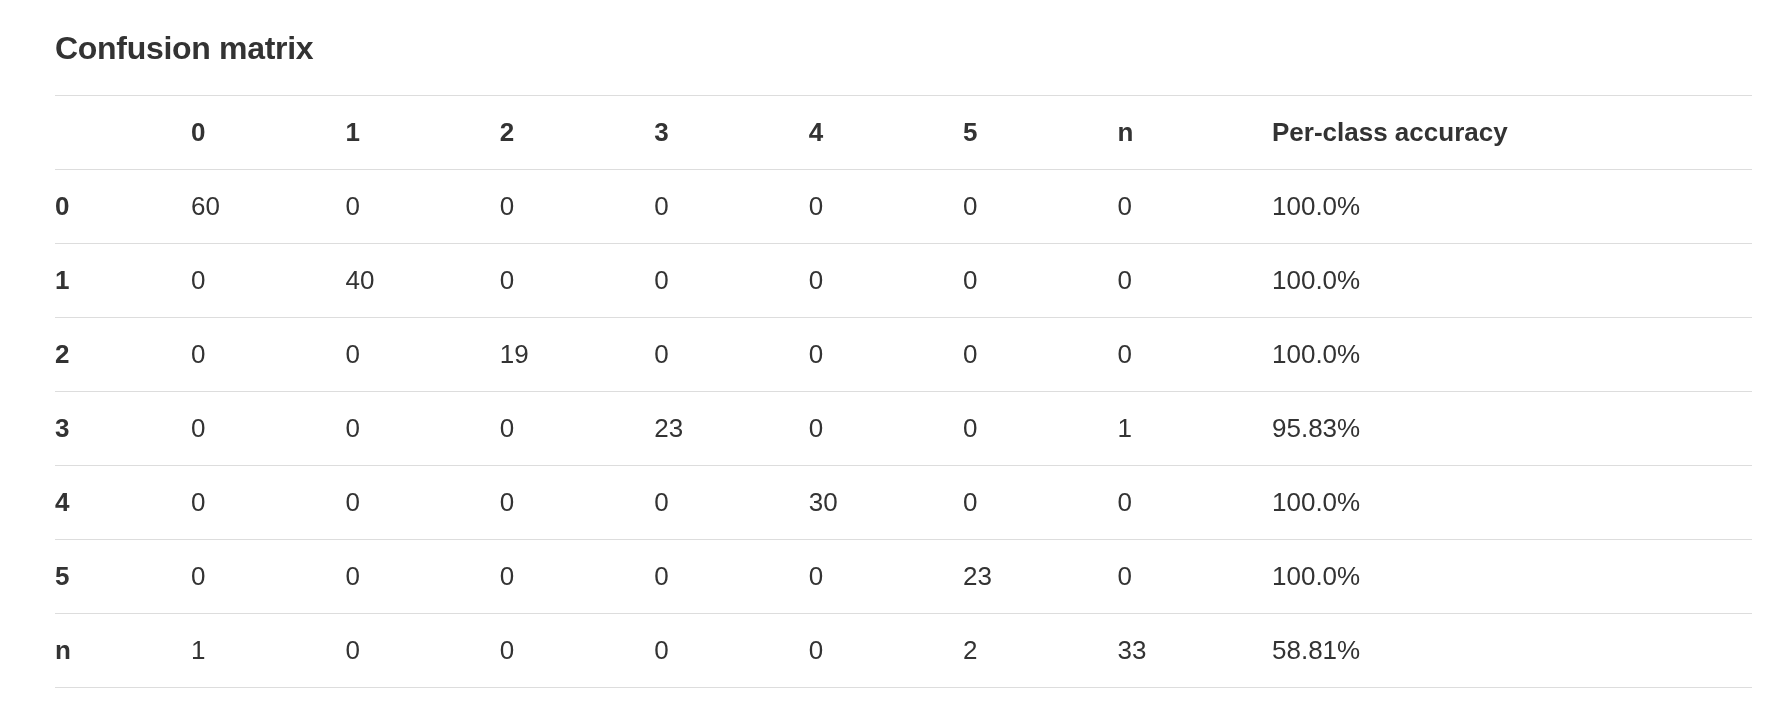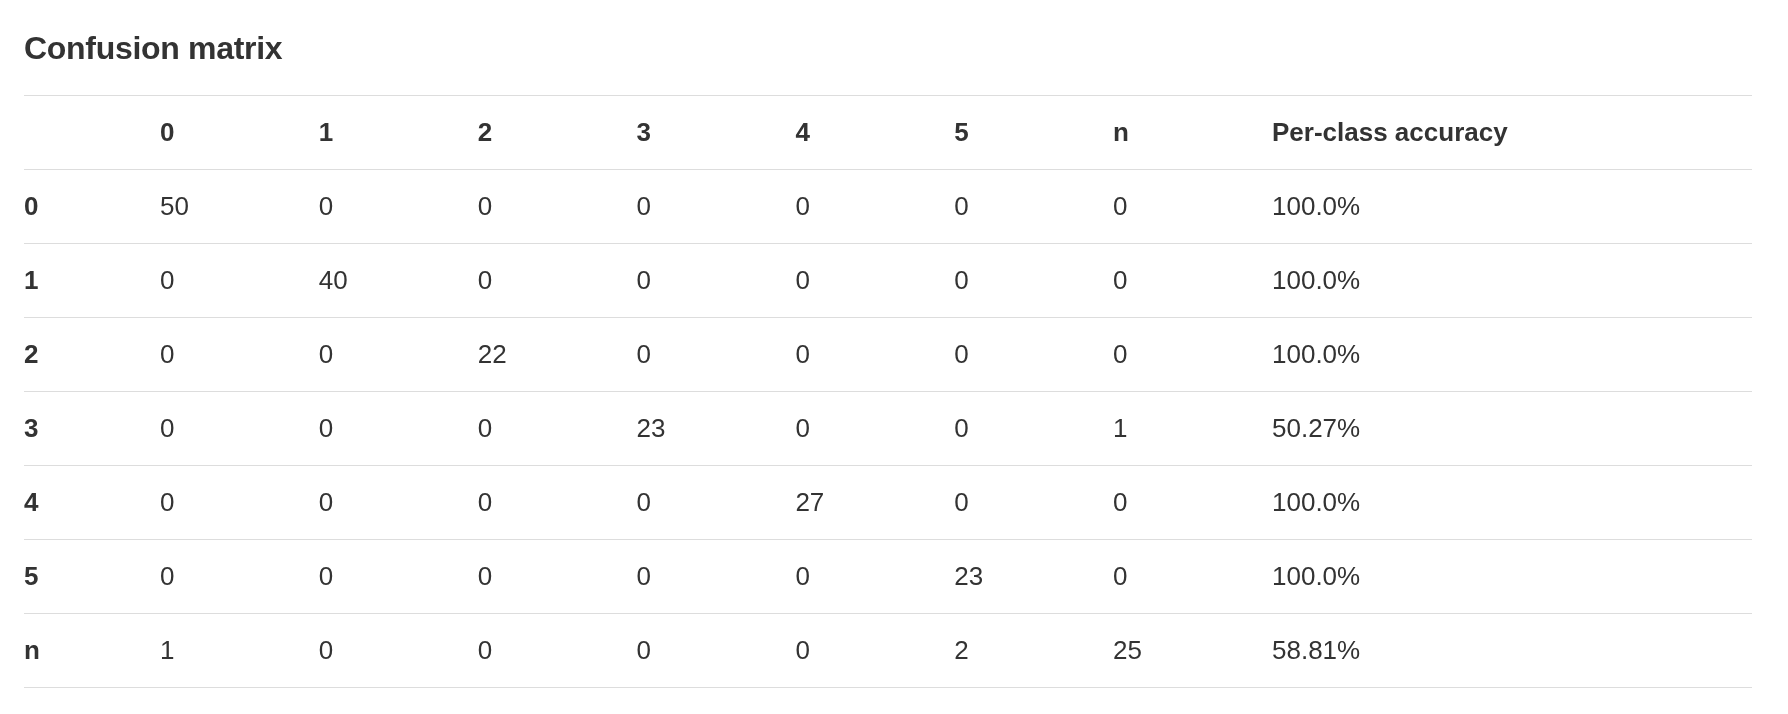--- a/index.html
+++ b/index.html
@@ -8,21 +8,22 @@
       box-sizing: border-box;
     }
     body {
       font-family: -apple-system, BlinkMacSystemFont, "Segoe UI", Helvetica, Arial, sans-serif;
       background: #ffffff;
       padding: 0;
       width: 1788px;
       color: #333333;
     }
     .container {
-      padding: 30px 36px 20px 24px;
+      padding: 30px 36px 20px 16px;
+      margin-left: 39px;
     }
     .title {
       font-size: 32px;
       font-weight: 600;
       color: #333333;
       margin-bottom: 28px;
       letter-spacing: -0.3px;
     }
     table {
       width: 100%;
@@ -73,21 +74,21 @@
         <th>3</th>
         <th>4</th>
         <th>5</th>
         <th>n</th>
         <th class="col-accuracy">Per-class accuracy</th>
       </tr>
     </thead>
     <tbody>
       <tr>
         <th class="row-label">0</th>
-        <td>50</td>
+        <td>60</td>
         <td>0</td>
         <td>0</td>
         <td>0</td>
         <td>0</td>
         <td>0</td>
         <td>0</td>
         <td class="col-accuracy">100.0%</td>
       </tr>
       <tr>
         <th class="row-label">1</th>
@@ -97,45 +98,45 @@
         <td>0</td>
         <td>0</td>
         <td>0</td>
         <td>0</td>
         <td class="col-accuracy">100.0%</td>
       </tr>
       <tr>
         <th class="row-label">2</th>
         <td>0</td>
         <td>0</td>
-        <td>22</td>
+        <td>19</td>
         <td>0</td>
         <td>0</td>
         <td>0</td>
         <td>0</td>
         <td class="col-accuracy">100.0%</td>
       </tr>
       <tr>
         <th class="row-label">3</th>
         <td>0</td>
         <td>0</td>
         <td>0</td>
         <td>23</td>
         <td>0</td>
         <td>0</td>
         <td>1</td>
-        <td class="col-accuracy">50.27%</td>
+        <td class="col-accuracy">95.83%</td>
       </tr>
       <tr>
         <th class="row-label">4</th>
         <td>0</td>
         <td>0</td>
         <td>0</td>
         <td>0</td>
-        <td>27</td>
+        <td>30</td>
         <td>0</td>
         <td>0</td>
         <td class="col-accuracy">100.0%</td>
       </tr>
       <tr>
         <th class="row-label">5</th>
         <td>0</td>
         <td>0</td>
         <td>0</td>
         <td>0</td>
@@ -145,18 +146,18 @@
         <td class="col-accuracy">100.0%</td>
       </tr>
       <tr>
         <th class="row-label">n</th>
         <td>1</td>
         <td>0</td>
         <td>0</td>
         <td>0</td>
         <td>0</td>
         <td>2</td>
-        <td>25</td>
+        <td>33</td>
         <td class="col-accuracy">58.81%</td>
       </tr>
     </tbody>
   </table>
 </div>
 
 </body></html>

